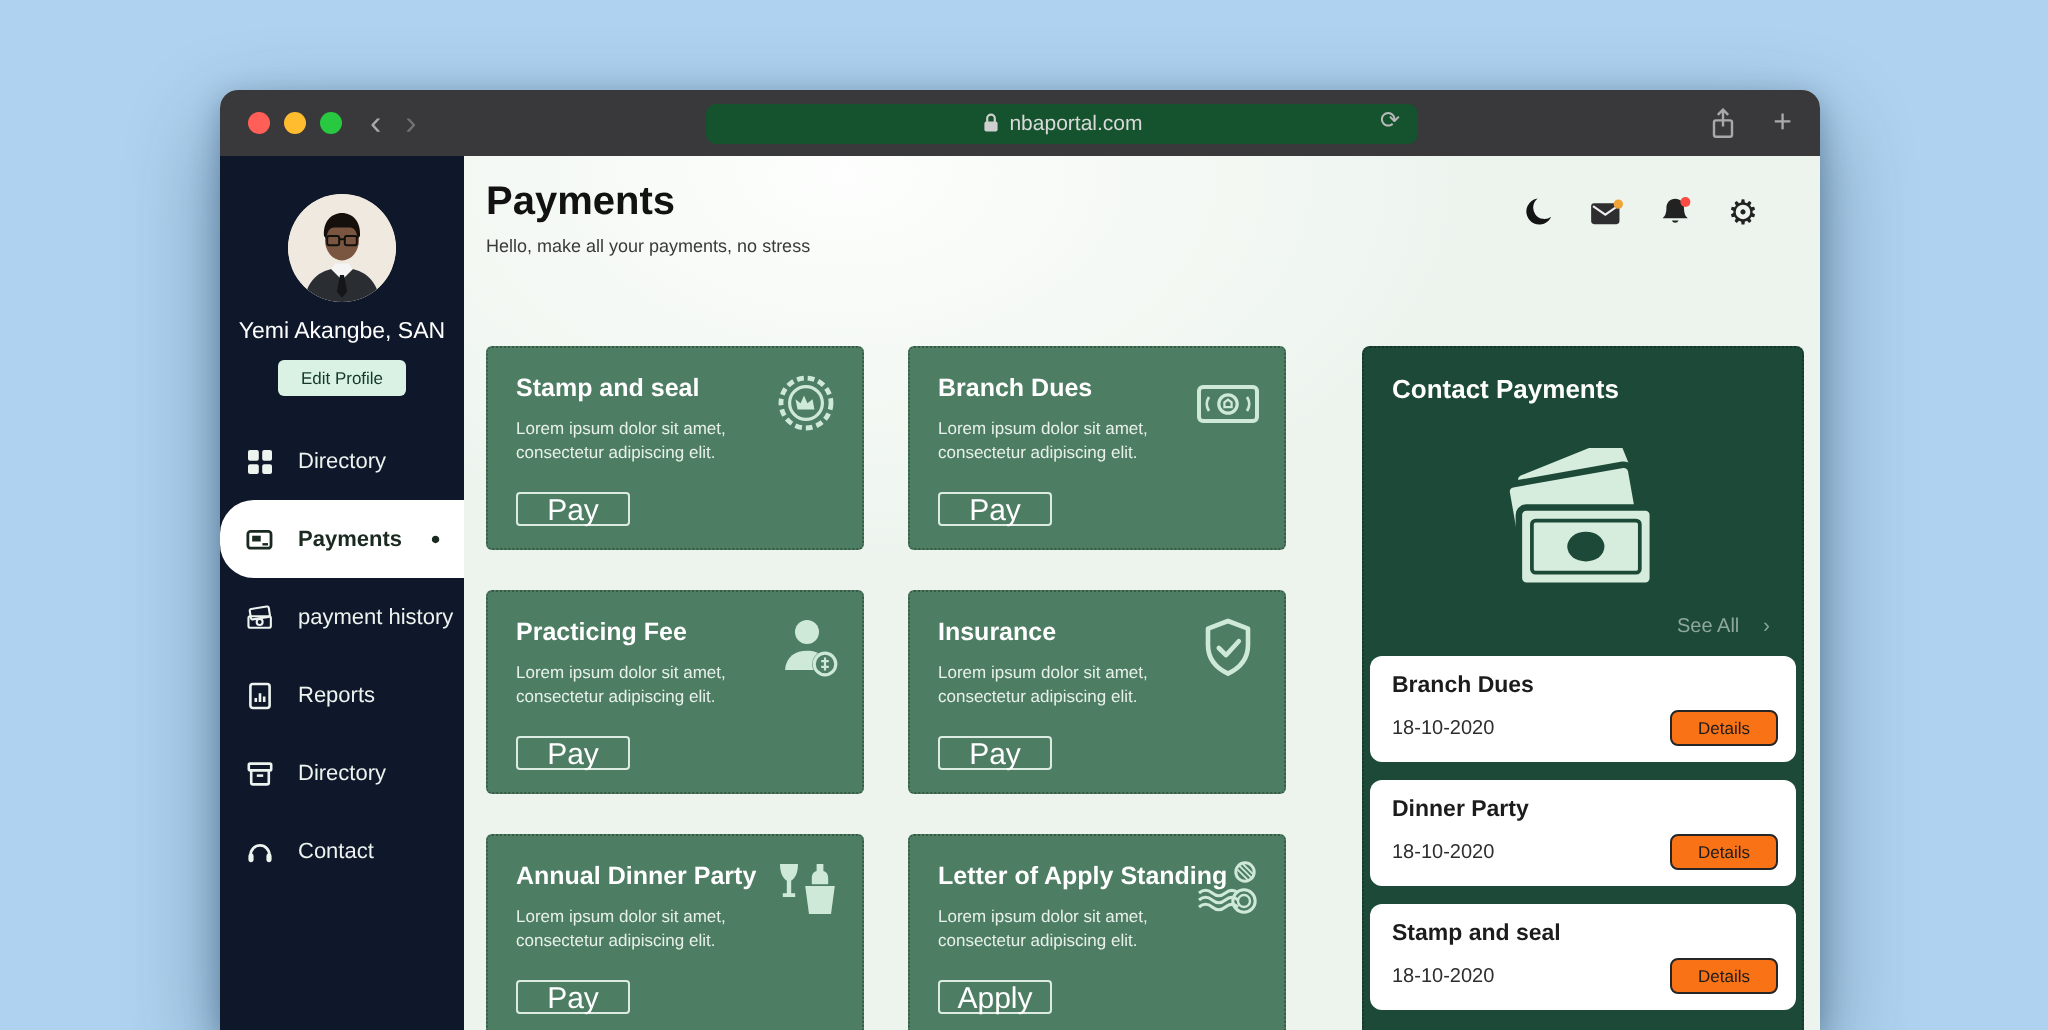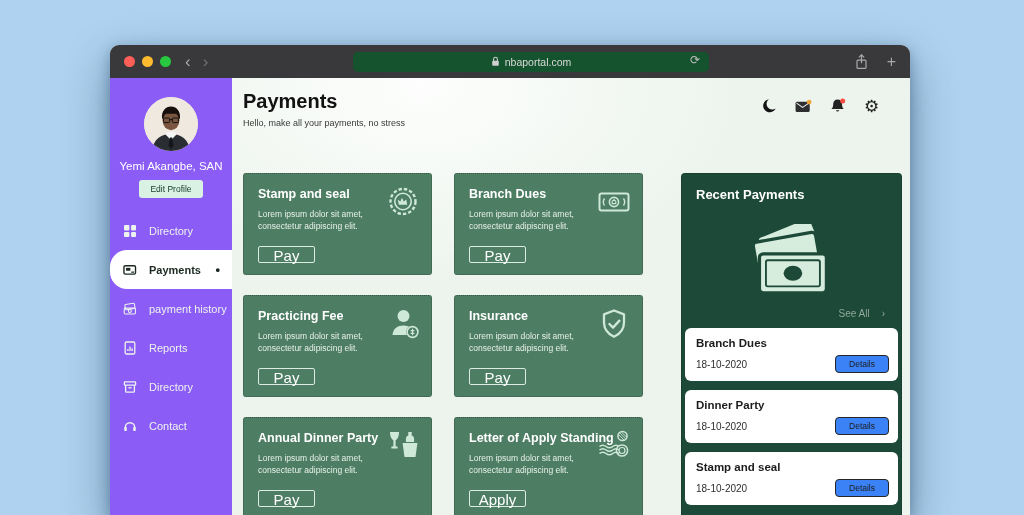--- a/index.html
+++ b/index.html
@@ -26,21 +26,21 @@
     display:flex; align-items:center; justify-content:center; gap:5px;
     color:#d9d9d9; font-size:10.5px; position:relative; cursor:text;
   }
   .urlbar .reload { position:absolute; right:9px; top:1px; color:#b9b9b9; font-size:12px; cursor:pointer; }
   .win-actions { display:flex; align-items:center; gap:18px; }
   .win-actions .plus { color:#a9a9a9; font-size:16px; cursor:pointer; }
 
   
   .app { display:flex; height:437px; }
 
-  .sidebar { width:122px; background:#8b5cf6; flex-shrink:0; display:flex; flex-direction:column; align-items:center; }
+  .sidebar { width:122px; background:#0f172a; flex-shrink:0; display:flex; flex-direction:column; align-items:center; }
   .avatar { width:54px; height:54px; border-radius:50%; overflow:hidden; margin-top:19px; background:#efe9df; flex-shrink:0; }
   .profile-name { color:#fff; font-size:11.5px; margin-top:9px; white-space:nowrap; }
   .edit-btn { margin-top:8px; background:#d9f2e4; color:#14382a; border:none; border-radius:3px;
               font-size:8.5px; padding:4px 11px; cursor:pointer; font-family:inherit; }
   .menu { margin-top:13px; width:100%; }
   .menu-item { height:39px; display:flex; align-items:center; gap:12px; padding-left:13px;
                color:#edf3ee; font-size:11px; cursor:pointer; }
   .menu-item .mi { width:14px; height:14px; flex-shrink:0; display:flex; align-items:center; justify-content:center; }
   .menu-item.active { background:#ffffff; color:#1a2a20; border-radius:17px 0 0 17px; font-weight:bold; }
   .menu-item .bullet { margin-left:auto; margin-right:12px; font-size:13px; color:#1a2a20; }
@@ -68,21 +68,21 @@
 
   .recent-panel { width:221px; background:#1d4a38; border-radius:4px; padding:13px 3px 3px;
                   display:flex; flex-direction:column; min-height:424px; border:1px dotted rgba(0,0,0,.28); }
   .recent-title { color:#fff; font-size:13px; font-weight:bold; margin-left:11px; }
   .money-wrap { margin:22px auto 0; width:122px; height:80px; }
   .see-all { display:flex; align-items:center; gap:12px; align-self:flex-end; margin:0 13px 6px;
              color:#8ea89a; font-size:10px; cursor:pointer; height:18px; }
   .mini-card { background:#fff; border-radius:6px; margin-bottom:9px; height:53px; padding:9px 11px; position:relative; }
   .mini-title { font-size:11.5px; font-weight:bold; color:#1c1c1c; }
   .mini-date { font-size:10px; color:#2e2e2e; position:absolute; left:11px; bottom:11px; }
-  .details-btn { position:absolute; right:9px; bottom:8px; background:#3b82f6; border:1.6px solid #262626;
+  .details-btn { position:absolute; right:9px; bottom:8px; background:#f97316; border:1.6px solid #262626;
                  border-radius:4px; font-size:8.5px; color:#1c1c1c; padding:3px 13px; cursor:pointer; font-family:inherit; }
 </style>
 </head>
 <body>
 
 <div class="window">
 
   <div class="chrome">
     <div class="lights">
       <span class="light red"></span>
@@ -315,21 +315,21 @@
                 <path d="M2.5 21c2.2-1.8 4.4-1.8 6.6 0s4.4 1.8 6.6 0 4.2-1.8 6.4 0" stroke-width="1.5"></path>
                 <path d="M2.5 24.5c2.2-1.8 4.4-1.8 6.6 0s4.4 1.8 6.6 0 4.2-1.8 6.4 0" stroke-width="1.5"></path>
                 <circle cx="25" cy="21.5" r="5.6" stroke-width="1.5"></circle>
                 <circle cx="25" cy="21.5" r="3" stroke-width="1.2"></circle>
               </svg>
             </span>
           </section>
         </div>
 
         <aside class="recent-panel">
-          <div class="recent-title">Recent Payments</div>
+          <div class="recent-title">Contact Payments</div>
 
           <div class="money-wrap">
             <svg width="122" height="80" viewBox="0 0 130 86">
               <rect x="30" y="2" width="62" height="30" rx="4" fill="#d6ecdd" stroke="#1d4a38" stroke-width="3.5" transform="rotate(-22 61 17)"></rect>
               <rect x="25" y="14" width="68" height="32" rx="4" fill="#d6ecdd" stroke="#1d4a38" stroke-width="3.5" transform="rotate(-10 59 30)"></rect>
               <rect x="30" y="32" width="72" height="42" rx="4" fill="#d6ecdd" stroke="#1d4a38" stroke-width="3.5"></rect>
               <rect x="37" y="39" width="58" height="28" rx="2" fill="none" stroke="#1d4a38" stroke-width="2"></rect>
               <ellipse cx="66" cy="53" rx="10" ry="8" fill="#1d4a38"></ellipse>
             </svg>
           </div>

